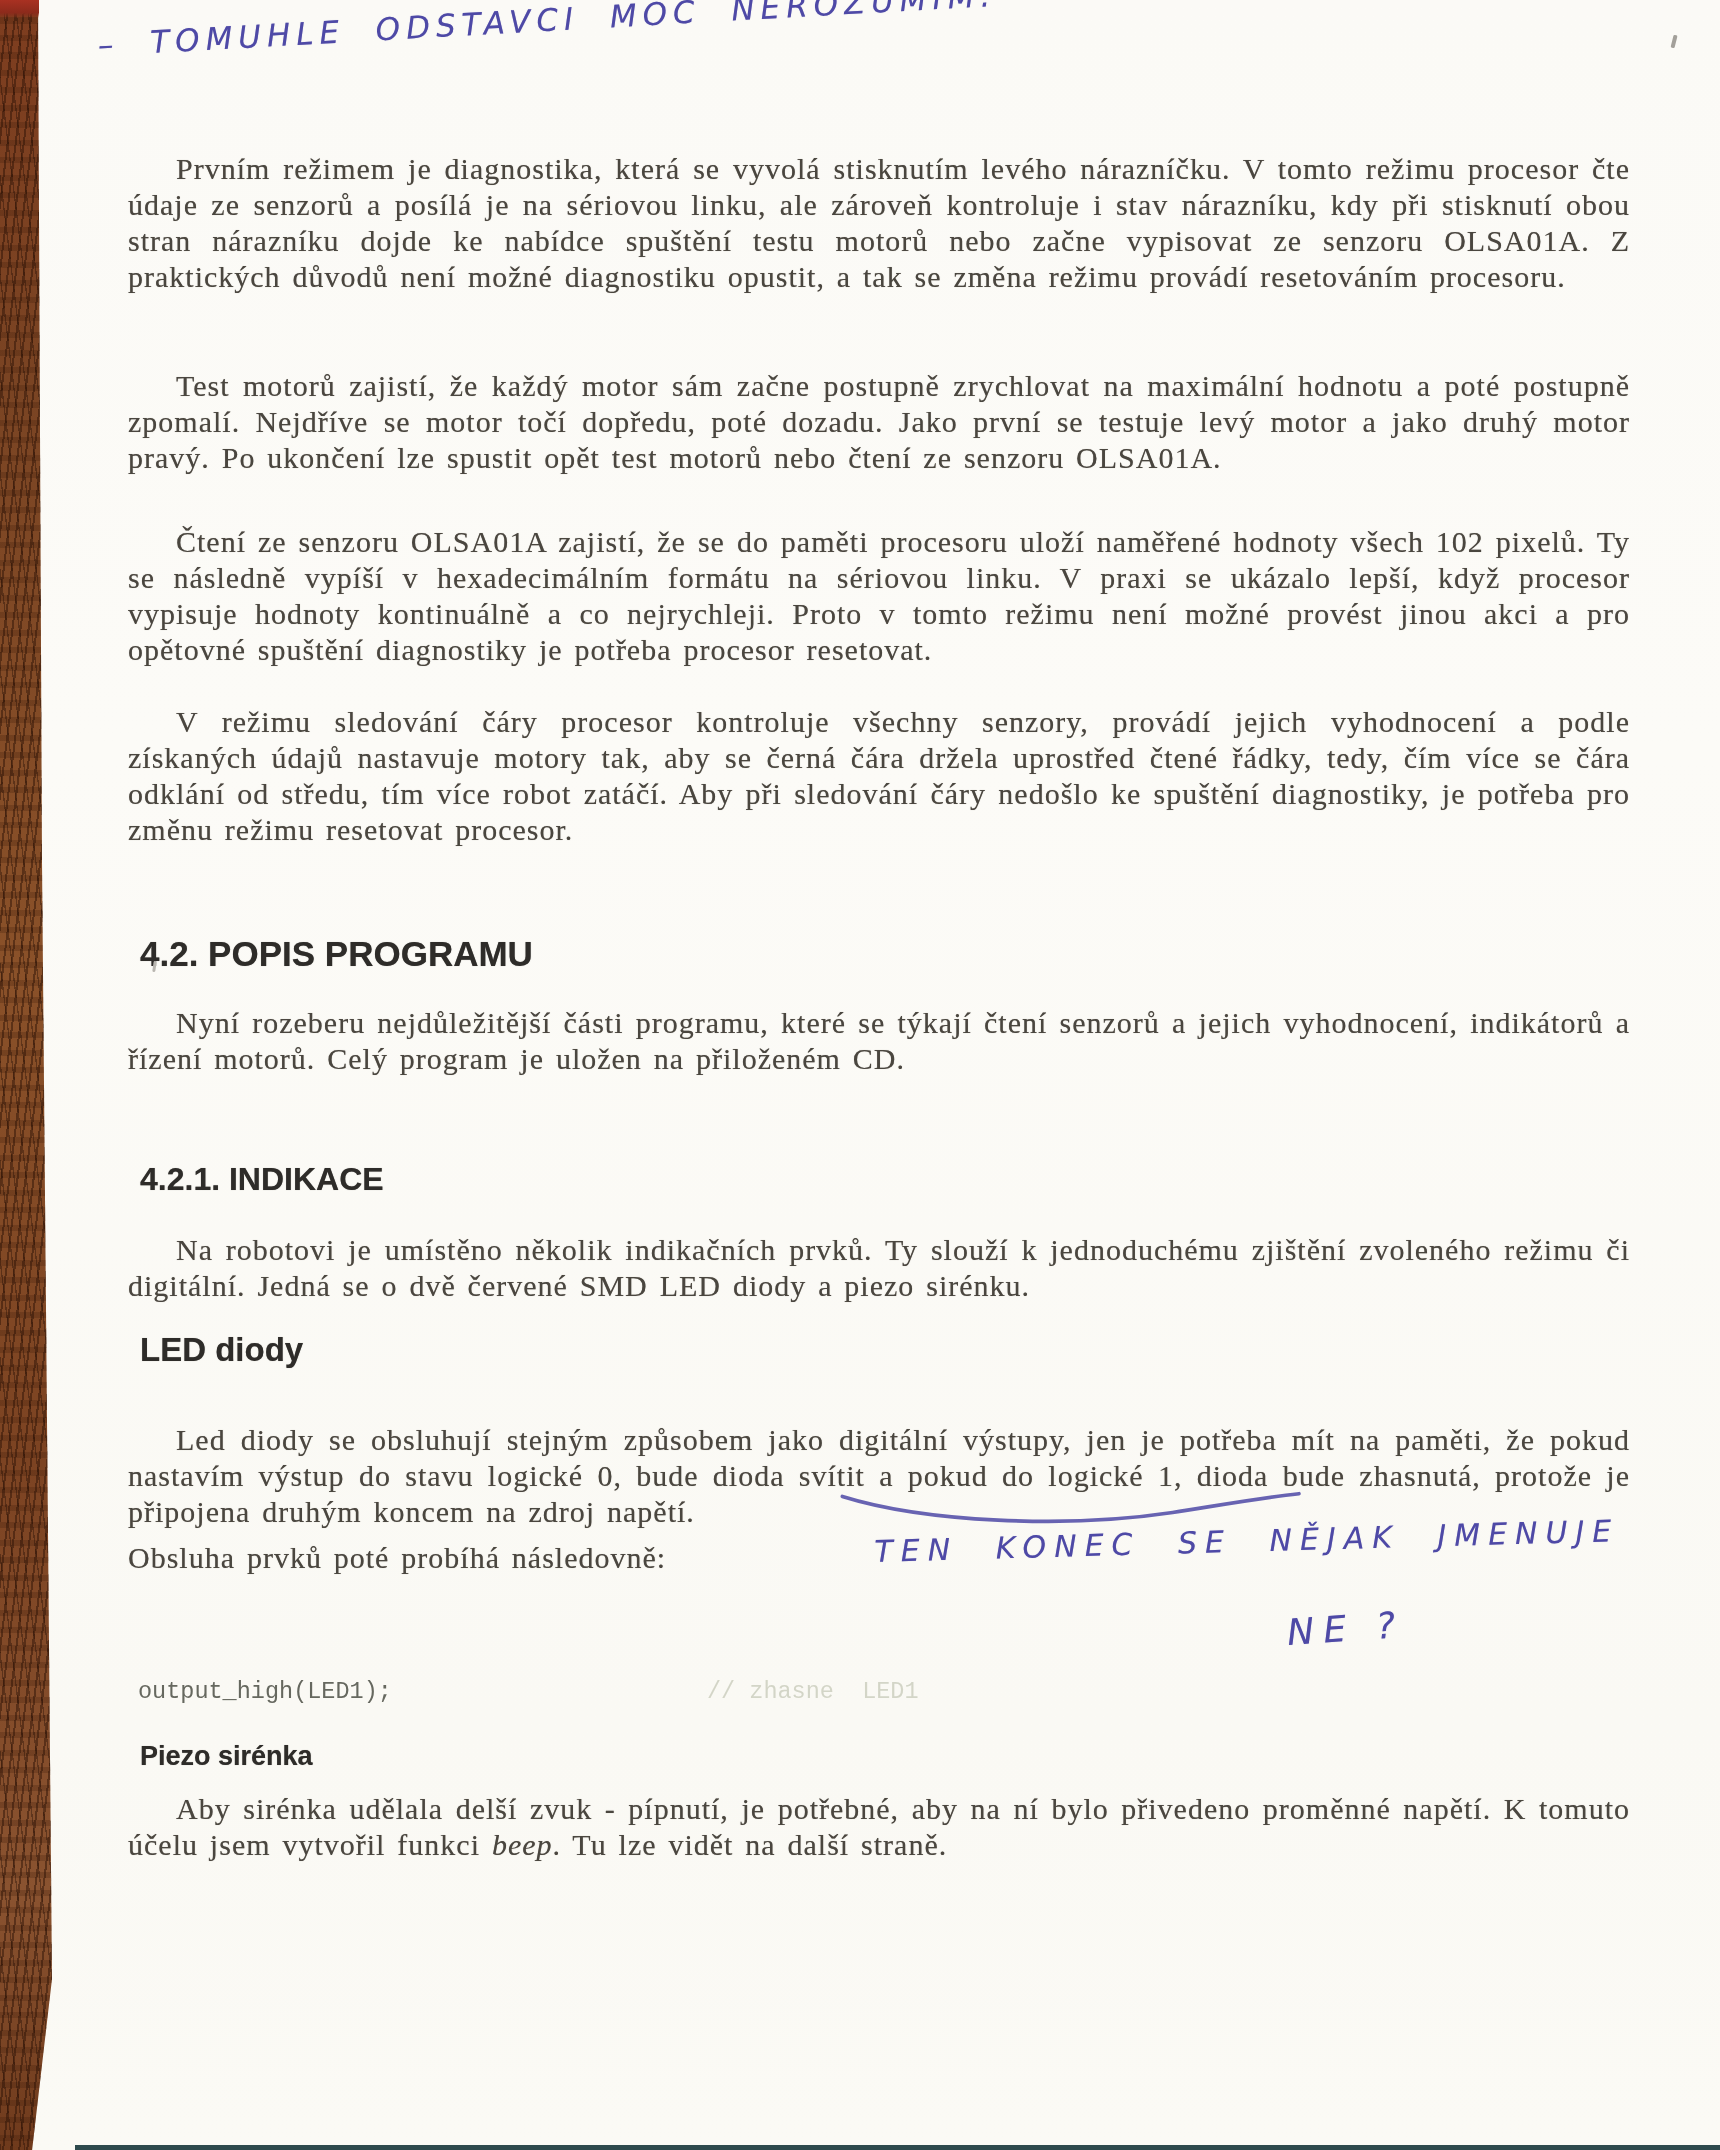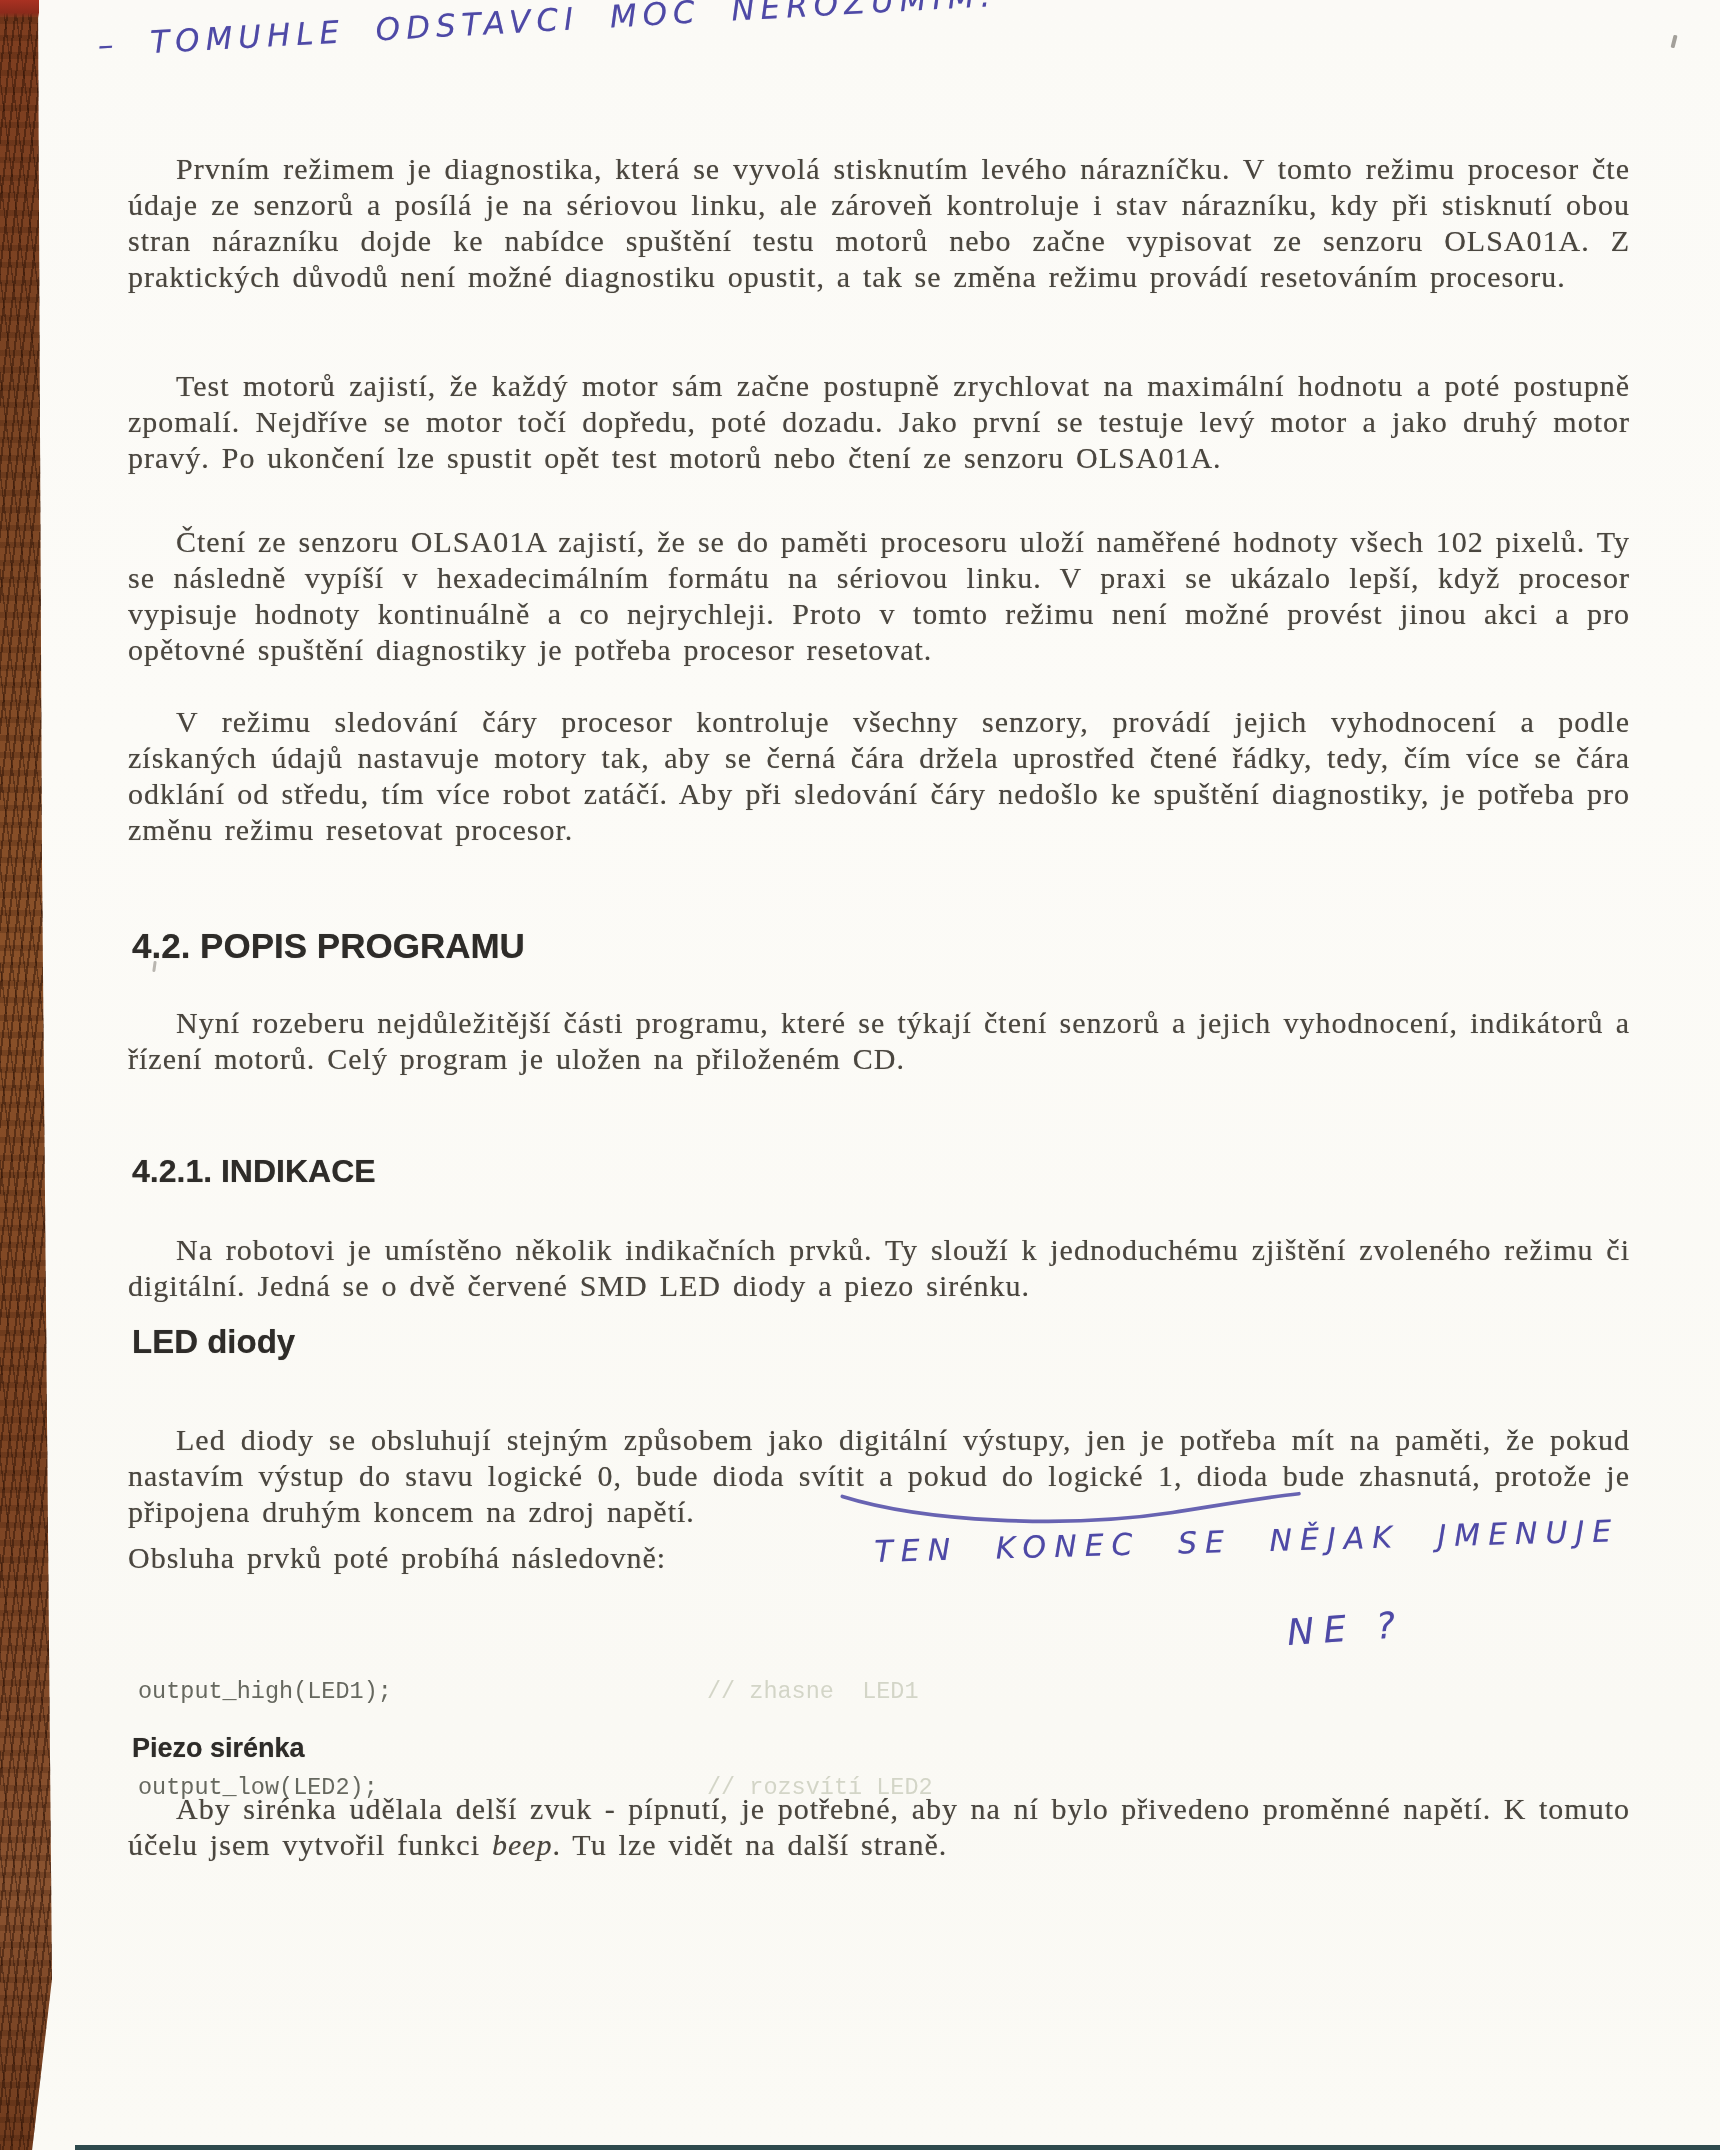--- a/index.html
+++ b/index.html
@@ -29,21 +29,21 @@
   }
 
   
   .body {
     position:absolute; left:128px; width:1502px; margin:0;
     font-size:30px; line-height:36px; letter-spacing:1px; word-spacing:3.4px;
     color:var(--text, #4a463f); text-align:justify; text-indent:48px;
     text-shadow:0 0 0.7px rgba(75,68,58,.55);
   }
   .h {
-    position:absolute; left:128px; margin:4px;
+    position:absolute; left:128px; margin:12px;
     font-family:"Liberation Sans", sans-serif; font-weight:bold; color:#2e2c29;
     letter-spacing:0px; text-shadow:0 0 0.7px rgba(40,38,35,.6);
   }
   .h42   { top:922px; font-size:35px; }
   .h421  { top:1149px; font-size:32px; }
   .hled  { top:1319px; font-size:33px; }
   .hpiezo{ top:1729px; font-size:27px; }
 
   .p1 { top:151px;  }
   .p2 { top:368px;  }
@@ -118,21 +118,20 @@
     <path d="M 8,14 C 130,52 340,62 500,38 C 570,27 630,16 688,10" fill="none" stroke="#4e49a6" stroke-width="5.5" stroke-linecap="round" opacity="0.85"></path>
   </svg>
 
   <p class="body obsluha">Obsluha prvků poté probíhá následovně:</p>
 
   <div class="hw hw-mid">TEN KONEC SE NĚJAK JMENUJE</div>
   <div class="hw hw-ne">NE ?</div>
 
   <div class="code">
     <div class="code-line"><span class="code-text">output_high(LED1);</span><span class="code-comment">// zhasne  LED1</span></div>
-    <div class="code-line"><span class="code-text">output_low(LED2);</span><span class="code-comment">// rozsvítí LED2</span></div>
   </div>
 
   <h3 class="h hpiezo">Piezo sirénka</h3>
   <p class="body p8"><span>Aby sirénka udělala delší zvuk - pípnutí, je potřebné, aby na ní bylo přivedeno proměnné napětí. K tomuto účelu jsem vytvořil funkci </span><em>beep</em><span>. Tu lze vidět na další straně.</span></p>
 
   <div class="speck s1"></div>
   <div class="speck s2"></div>
 
 </div>
 

